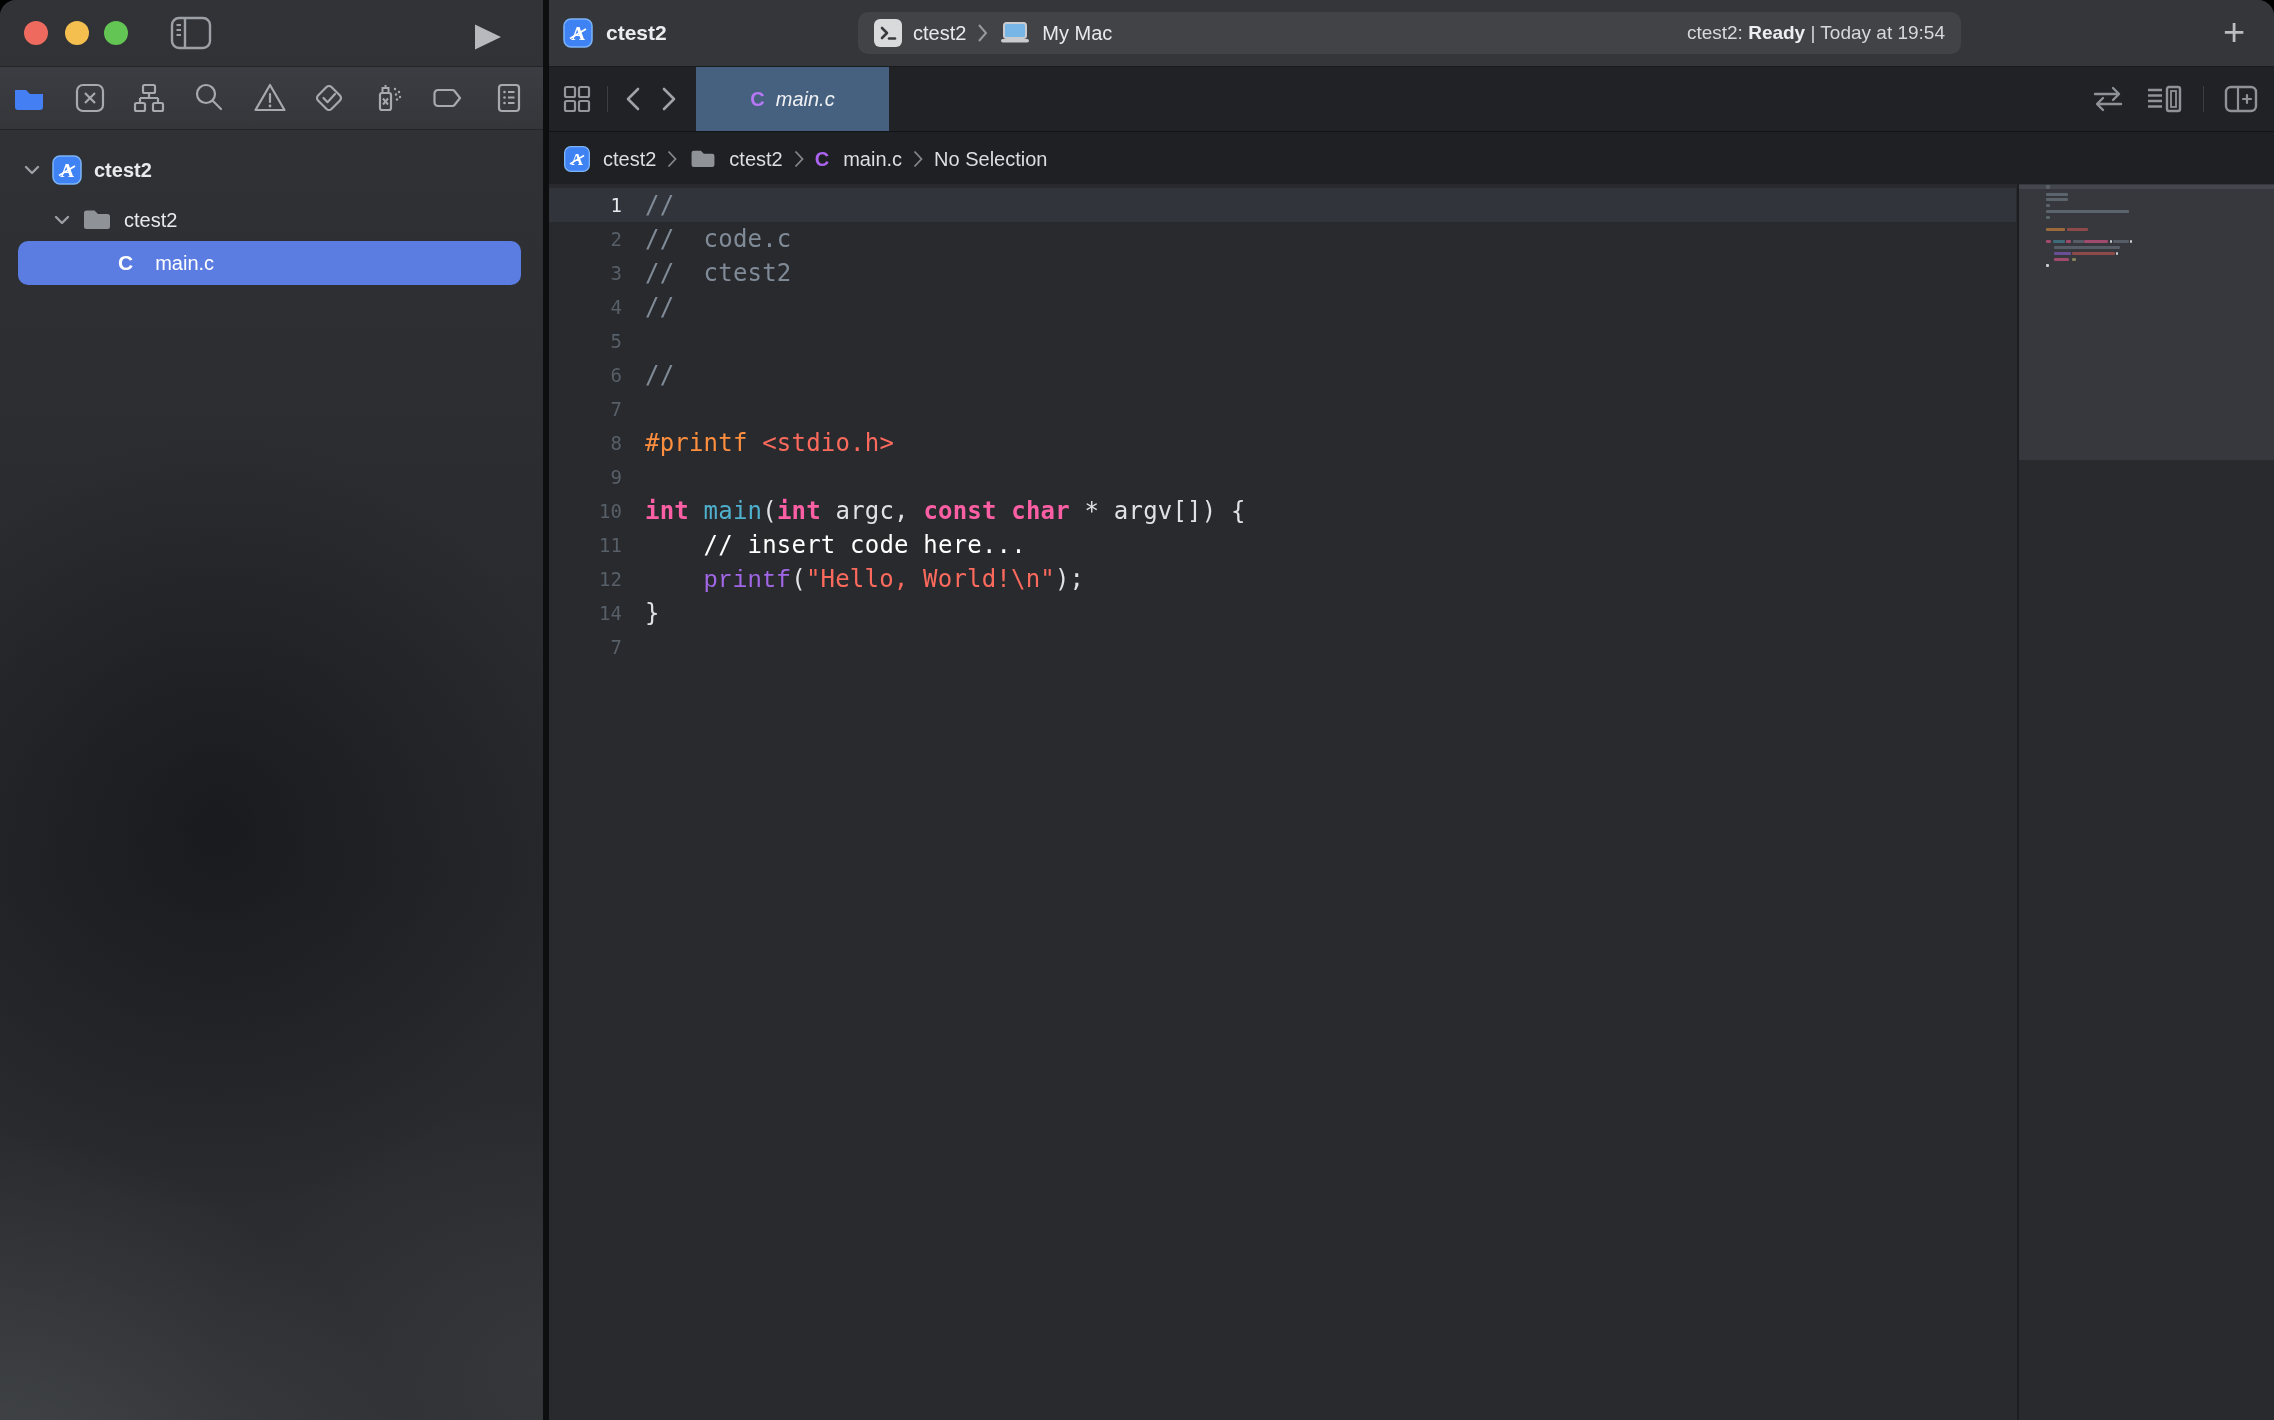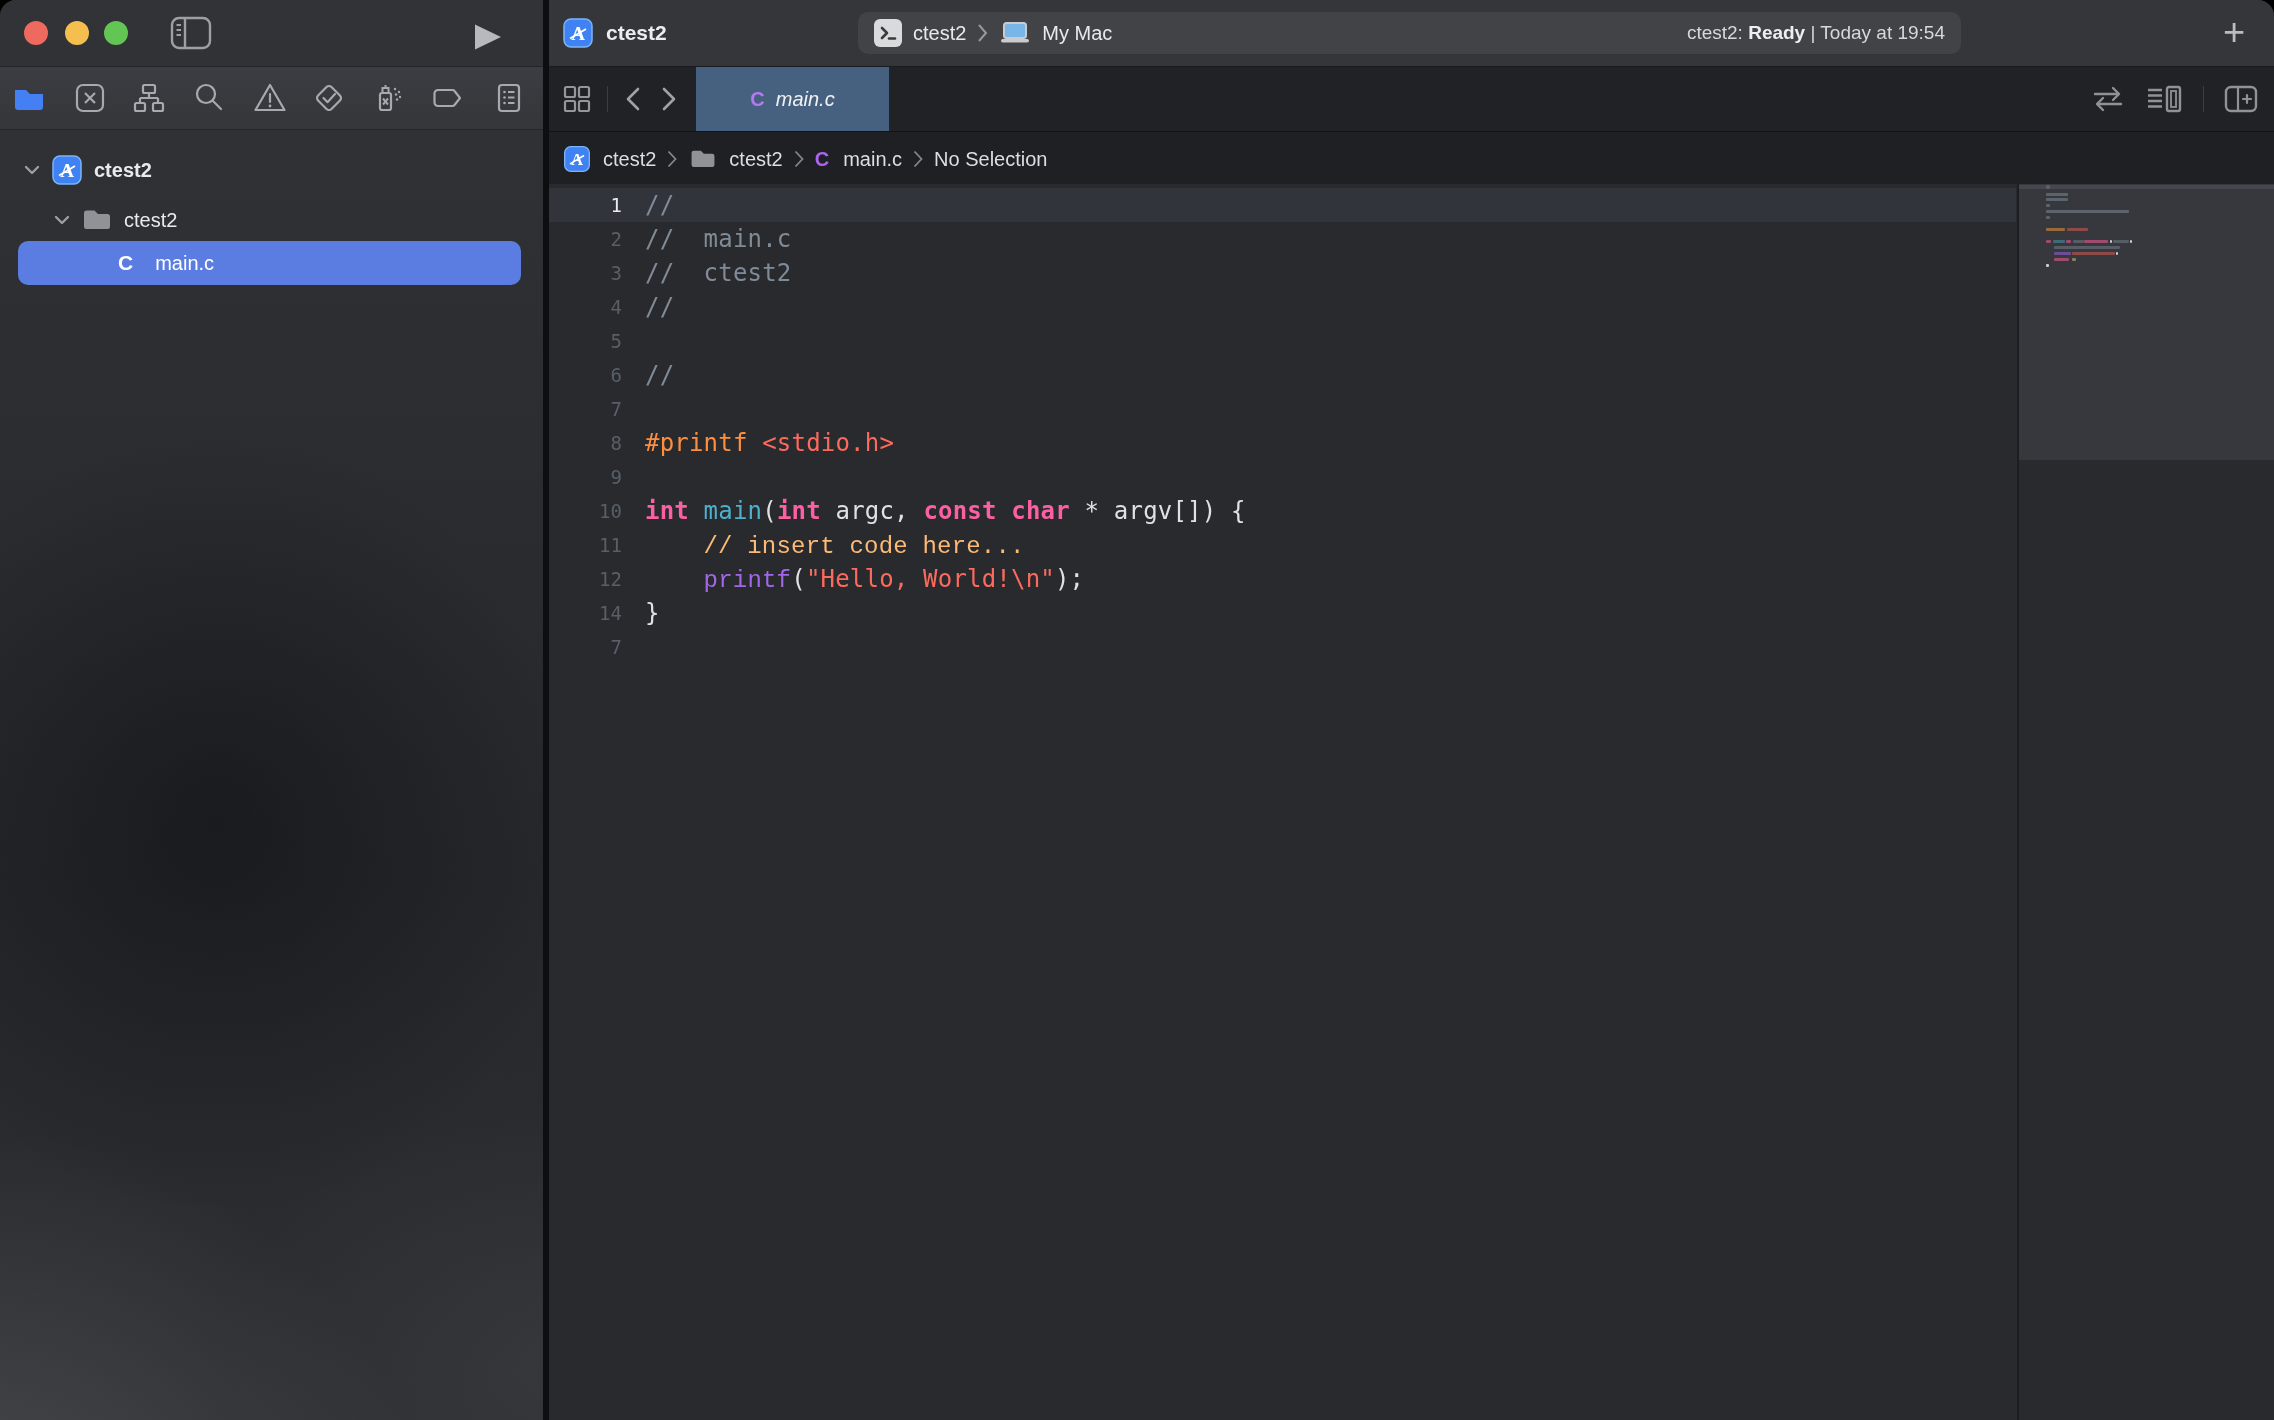--- a/index.html
+++ b/index.html
@@ -349,21 +349,21 @@
 
     <div class="codearea">
       <div class="linehl"></div>
       <div class="codelines" id="codelines">
           <div class="cline">
             <span class="ln cur">1</span>
             <span class="ctext"><span style="color: rgb(128, 139, 152);">//</span></span>
           </div>
           <div class="cline">
             <span class="ln">2</span>
-            <span class="ctext"><span style="color: rgb(128, 139, 152);">//  main.c</span></span>
+            <span class="ctext"><span style="color: rgb(128, 139, 152);">//  code.c</span></span>
           </div>
           <div class="cline">
             <span class="ln">3</span>
             <span class="ctext"><span style="color: rgb(128, 139, 152); text-align: center;">//  ctest2</span></span>
           </div>
           <div class="cline">
             <span class="ln">4</span>
             <span class="ctext"><span style="color: rgb(128, 139, 152);">//</span></span>
           </div>
           <div class="cline">
@@ -384,21 +384,21 @@
           <div class="cline">
             <span class="ln">9</span>
             <span class="ctext"></span>
           </div>
           <div class="cline">
             <span class="ln">10</span>
             <span class="ctext"><b style="color: rgb(252, 95, 163);">int</b><span style="color: rgb(223, 225, 228);"> </span><span style="color: rgb(79, 176, 206);">main</span><span style="color: rgb(223, 225, 228);">(</span><b style="color: rgb(252, 95, 163);">int</b><span style="color: rgb(223, 225, 228);"> argc, </span><b style="color: rgb(252, 95, 163);">const</b><span style="color: rgb(223, 225, 228);"> </span><b style="color: rgb(252, 95, 163);">char</b><span style="color: rgb(223, 225, 228);"> * argv[]) {</span></span>
           </div>
           <div class="cline">
             <span class="ln">11</span>
-            <span class="ctext"><span style="color: #fdba74; font-family: Liberation Mono, monospace;">    // insert code here...</span></span>
+            <span class="ctext"><span style="color: #ffffff;">    // insert code here...</span></span>
           </div>
           <div class="cline">
             <span class="ln">12</span>
             <span class="ctext"><span style="color: rgb(223, 225, 228);">    </span><span style="color: rgb(161, 103, 230); font-family: Liberation Mono, monospace;">printf</span><span style="color: rgb(223, 225, 228);">(</span><span style="color: rgb(252, 106, 93);">"Hello, World!\n"</span><span style="color: rgb(223, 225, 228);">);</span></span>
           </div>
           <div class="cline">
             <span class="ln">14</span>
             <span class="ctext"><span style="color: rgb(223, 225, 228);">}</span></span>
           </div>
           <div class="cline">

